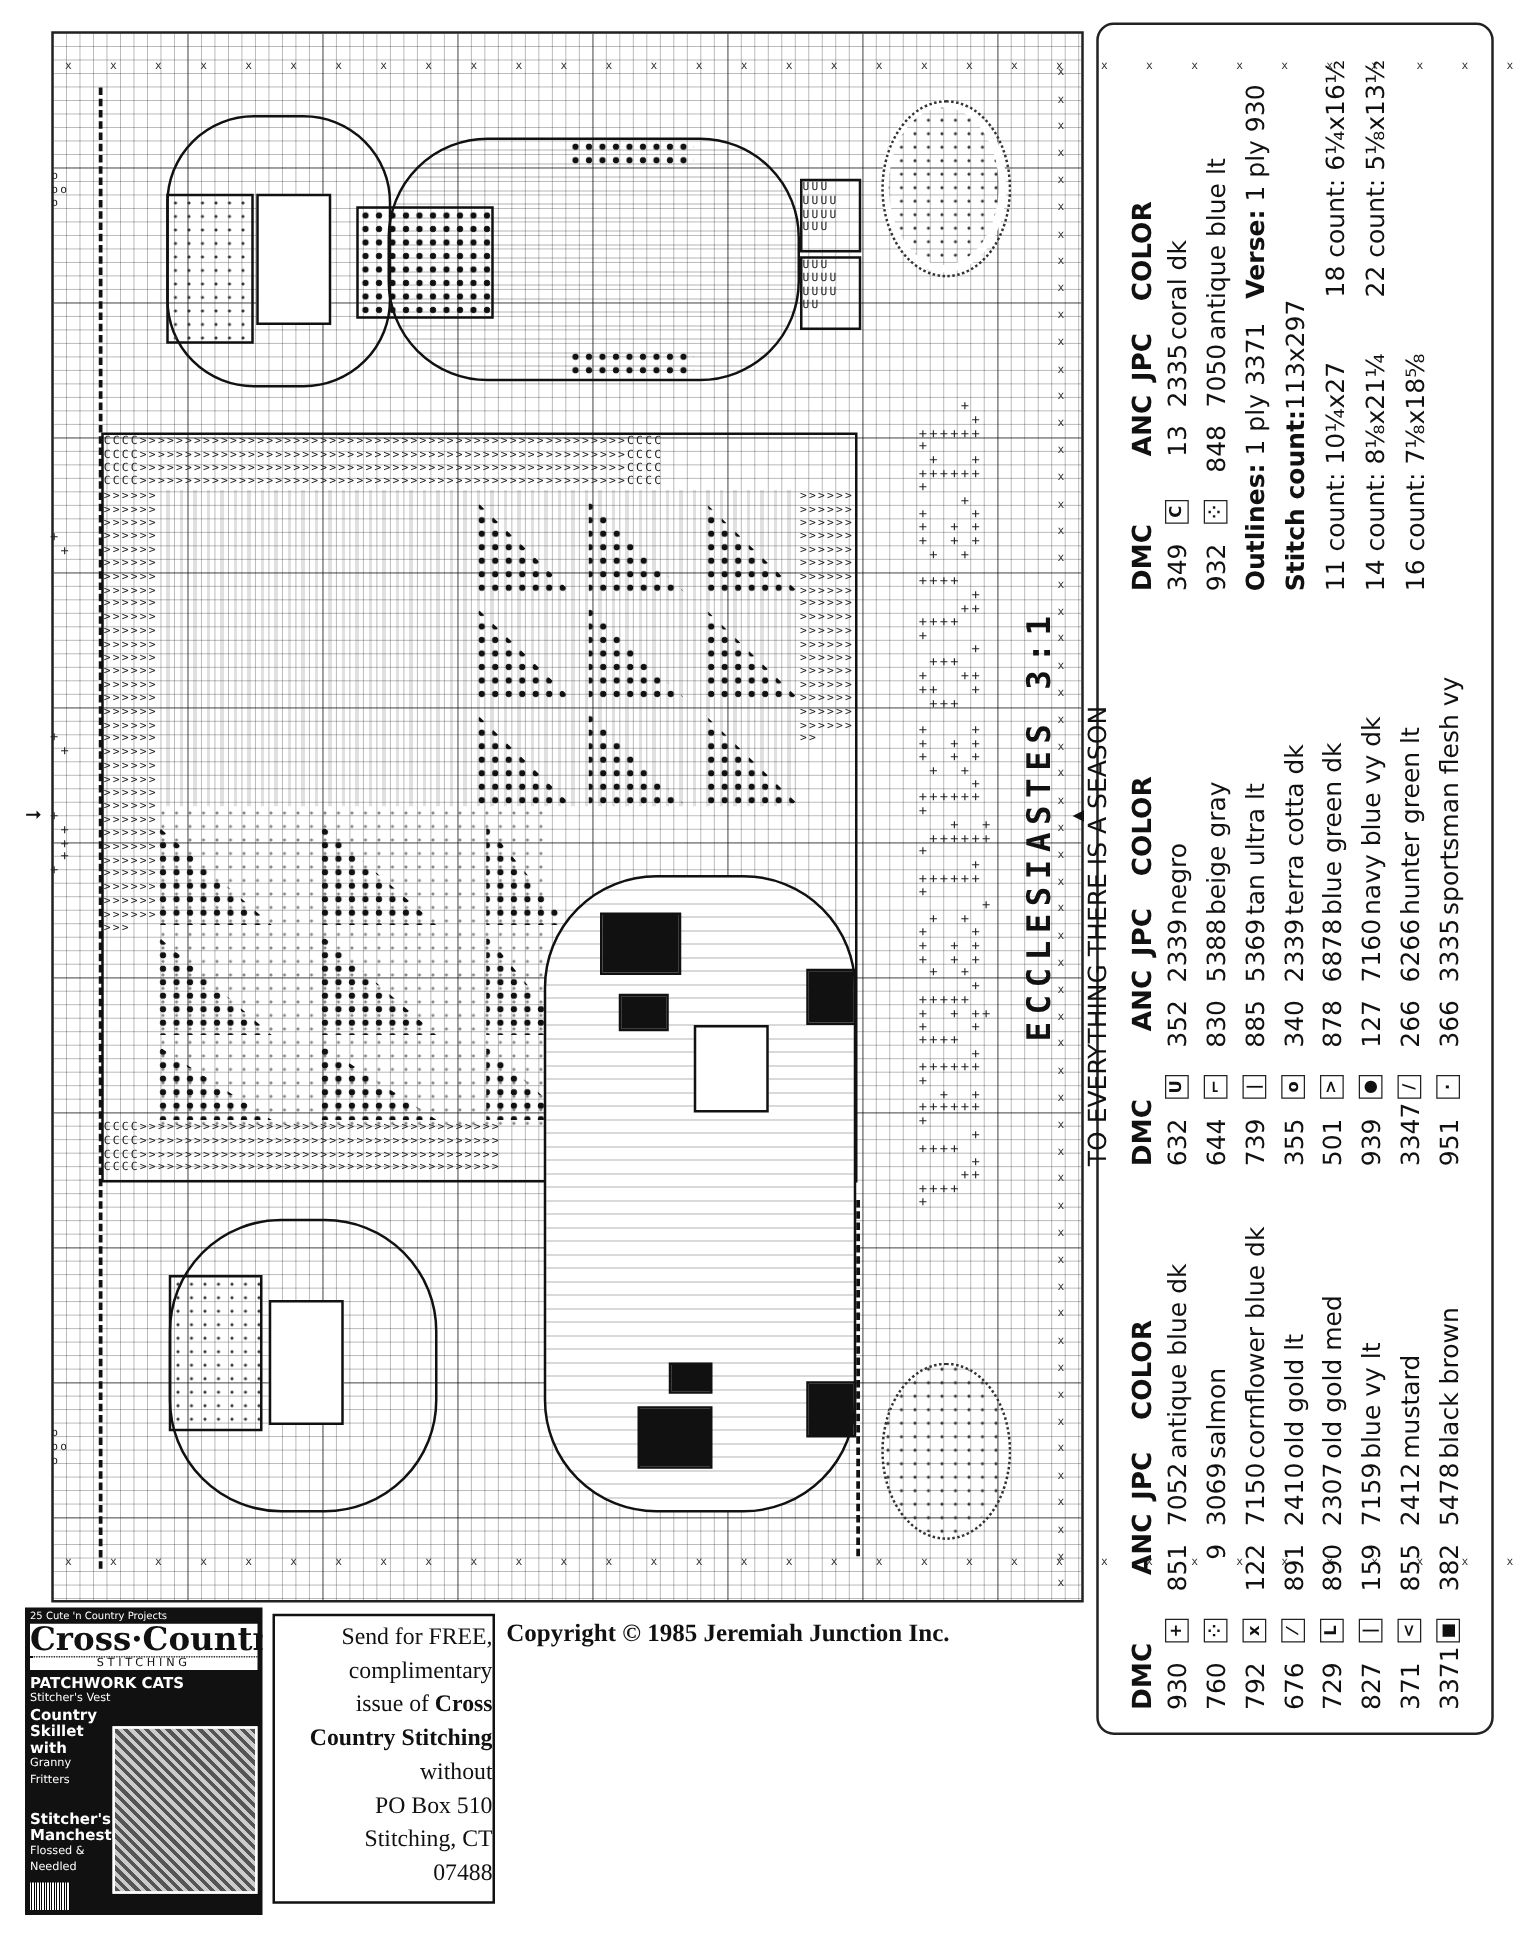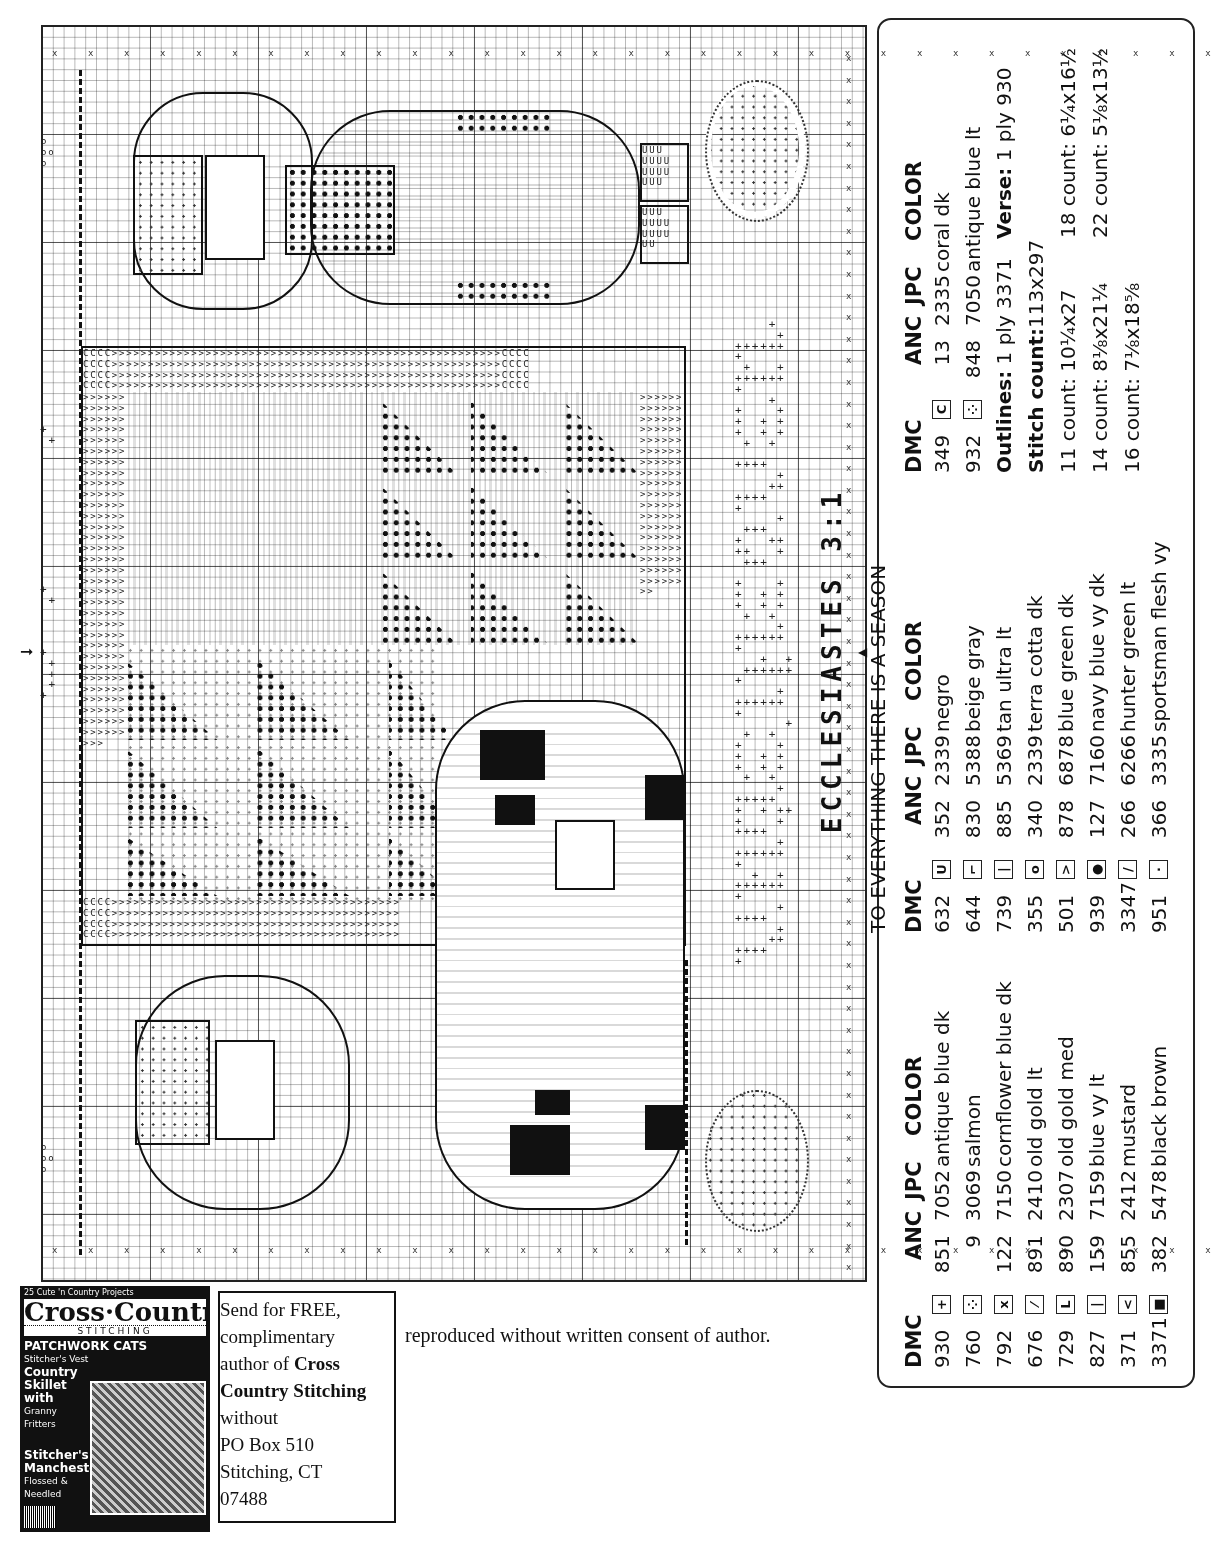--- a/index.html
+++ b/index.html
@@ -43,21 +43,21 @@
   .cover{position:absolute;left:20px;top:1286px;width:190px;height:246px;background:#111;color:#fff;overflow:hidden;}
   .cover .top{font-size:8px;padding:2px 4px;}
   .cover .brand{font-family:"DejaVu Serif",serif;font-weight:bold;font-size:26px;line-height:26px;text-align:center;color:#fff;background:#fff;color:#111;margin:0 4px;}
   .cover .sub{font-size:9px;letter-spacing:3px;text-align:center;background:#fff;color:#111;margin:0 4px 4px;border-top:1px dotted #111;}
   .cover .line{font-family:"DejaVu Sans",sans-serif;font-weight:bold;font-size:12px;line-height:13px;padding-left:4px;}
   .cover .line.s{font-size:9px;font-weight:normal;}
   .cover .pic{position:absolute;left:70px;top:95px;width:112px;height:130px;background:#ddd;border:2px solid #fff;
     background-image:repeating-linear-gradient(45deg,#555 0 3px,#ccc 3px 6px);}
   .cover .barcode{position:absolute;left:4px;bottom:4px;width:32px;height:22px;background:repeating-linear-gradient(90deg,#fff 0 1px,#000 1px 2px);}
   .sendbox{position:absolute;left:218px;top:1291px;width:178px;height:232px;border:2px solid #111;box-sizing:border-box;
-    font-family:"Liberation Serif",serif;font-size:19px;line-height:27px;text-align:left;padding-top:3px;}
+    font-family:"Liberation Serif",serif;font-size:19px;line-height:27px;text-align:right;padding-top:3px;padding-left:14px;}
   .sendbox b{font-weight:bold;}
   .copy{position:absolute;left:405px;top:1293px;font-family:"Liberation Serif",serif;font-size:20px;line-height:28px;}
   .copy .b{font-weight:bold;}
   .copy .gap{height:28px;}
 </style>
 </head>
 <body>
 
 <div class="grid"></div>
 
@@ -405,24 +405,24 @@
   <div class="line s" style="width:62px">Granny Fritters</div>
   <div class="line" style="width:62px;margin-top:18px">Stitcher's Manchester</div>
   <div class="line s" style="width:62px">Flossed &amp; Needled</div>
   <div class="pic"></div>
   <div class="barcode"></div>
 </div>
 
 <div class="sendbox">
   <div>Send for FREE,</div>
   <div>complimentary</div>
-  <div><span>author of</span> <b>Cross</b></div>
+  <div><span>issue of</span> <b>Cross</b></div>
   <div><b>Country Stitching</b></div>
   <div>without</div>
   <div>PO Box 510</div>
   <div>Stitching, CT</div>
   <div>07488</div>
 </div>
 
 <div class="copy">
+  <div class="b">Copyright © 1985 Jeremiah Junction Inc.</div>
   <div class="gap"></div>
-  <div>reproduced without written consent of author.</div>
 </div>
 
 </body></html>

